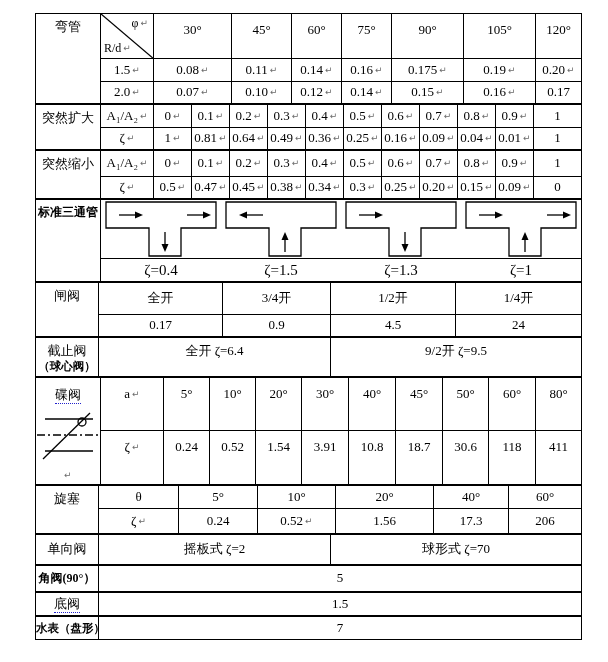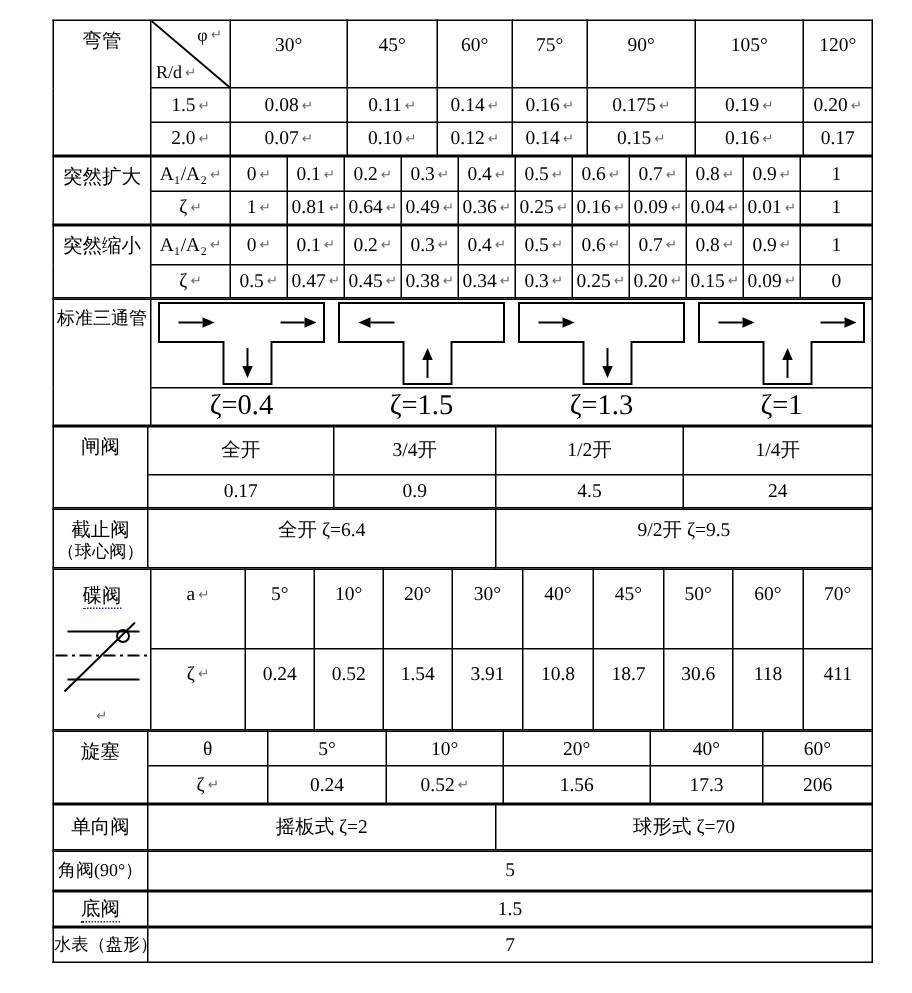--- a/index.html
+++ b/index.html
@@ -5,32 +5,32 @@
   html,body{margin:0;padding:0;background:#f0f0f0;}
   .page{position:relative;width:608px;height:662px;background:#ffffff;overflow:hidden;
         font-family:"Liberation Serif","DejaVu Serif",serif;color:#000;}
   .tbl{position:absolute;left:35px;top:13px;width:546px;}
   table.sec{border-collapse:collapse;table-layout:fixed;width:546px;}
   td{border:1px solid #000;text-align:center;vertical-align:middle;
      font-size:13px;padding:0;line-height:1.25;}
   .lbl{font-size:13px;}
   .vtop{vertical-align:top;padding-top:5px;}
   .vtop2{vertical-align:top;padding-top:8px;}
-  .nowrap{white-space:nowrap;}
+  .nowrap{white-space:nowrap;font-weight:bold;}
   .small{font-size:11.5px;}
   .rmark{color:#6a6a6a;font-size:9px;margin-left:2px;vertical-align:1px;
          font-family:"DejaVu Sans",sans-serif;}
   .corner{position:relative;padding:0;}
   .corner svg{position:absolute;left:0;top:0;}
   .c-top{position:absolute;top:2px;right:5px;font-size:12px;}
   .c-bot{position:absolute;bottom:2px;left:3px;font-size:12px;}
   .teerow{display:flex;width:100%;height:100%;align-items:center;}
   .teerow .teebox{flex:1;display:flex;justify-content:center;align-items:center;}
   .zrow{display:flex;width:100%;}
-  .zrow span{flex:1;text-align:center;font-size:19px;}
+  .zrow span{flex:1;text-align:center;font-size:15px;}
   .u-blue{border-bottom:1px dotted #2222cc;padding-bottom:1px;font-family:Liberation Serif, serif;}
   .bfcell{position:relative;}
   .bfcell .bf-title{margin-top:4px;}
   .bfcell svg{display:block;margin:6px auto 0 auto;}
   .bf-mk{text-align:left;padding-left:26px;margin-top:6px;}
   svg line,svg path,svg circle{stroke:#000;fill:none;stroke-width:1.3;}
   svg polygon{fill:#000;stroke:none;}
 </style>
 </head>
 <body>
@@ -327,21 +327,21 @@
     </td>
     <td class="vtop2 rm">a<span class="rmark">↵</span></td>
     <td class="vtop2">5°</td>
     <td class="vtop2">10°</td>
     <td class="vtop2">20°</td>
     <td class="vtop2">30°</td>
     <td class="vtop2">40°</td>
     <td class="vtop2">45°</td>
     <td class="vtop2">50°</td>
     <td class="vtop2">60°</td>
-    <td class="vtop2">70°</td>
+    <td class="vtop2">80°</td>
    </tr>
    <tr style="height:54px">
     <td class="vtop2 rm">ζ<span class="rmark">↵</span></td>
     <td class="vtop2">0.24</td>
     <td class="vtop2">0.52</td>
     <td class="vtop2">1.54</td>
     <td class="vtop2">3.91</td>
     <td class="vtop2">10.8</td>
     <td class="vtop2">18.7</td>
     <td class="vtop2">30.6</td>

